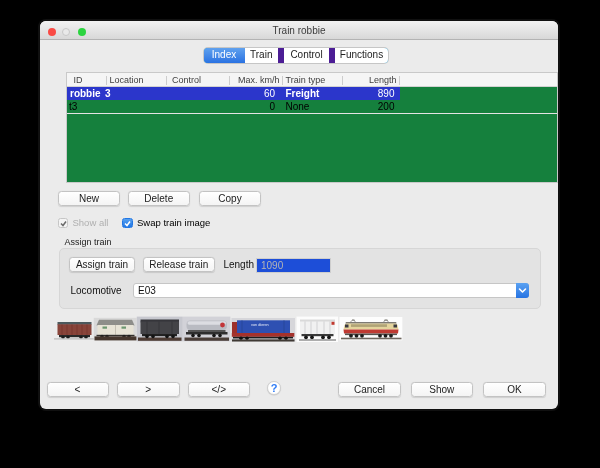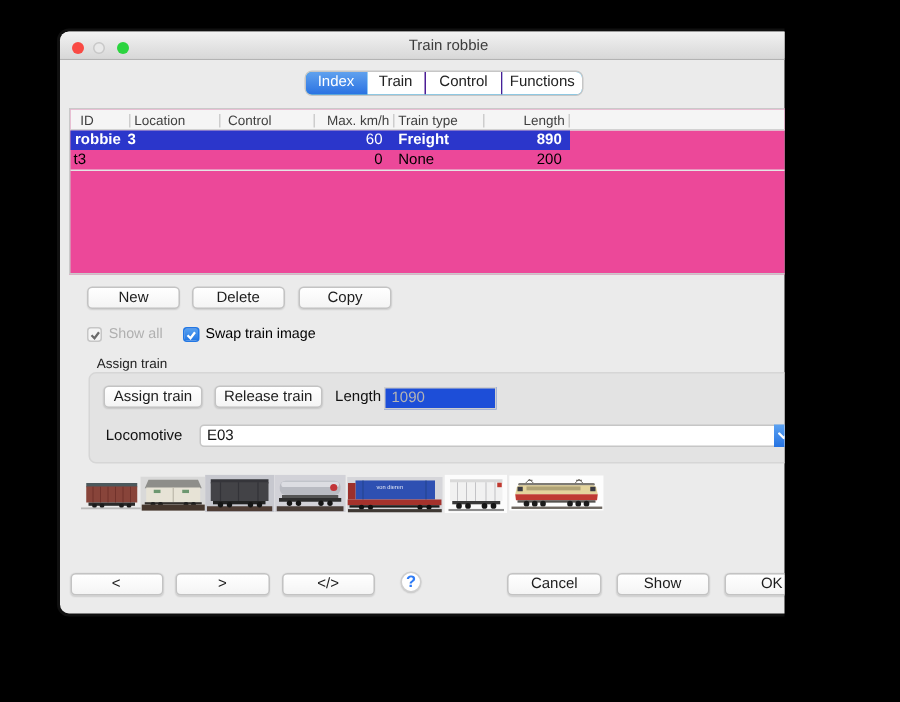--- a/index.html
+++ b/index.html
@@ -1,30 +1,30 @@
 <!DOCTYPE html>
 <html><head>
 <meta charset="utf-8">
 <style>
   html,body{margin:0;padding:0;background:#000;}
   *{box-sizing:border-box;font-family:"Liberation Sans",sans-serif;}
-  #stage{position:relative;width:523px;height:468px;background:#000;overflow:hidden;}
+  #stage{position:relative;width:600px;height:468px;background:#000;overflow:hidden;}
   #win{position:absolute;left:40px;top:21px;width:518px;height:388px;background:#ebebeb;border-radius:6px;box-shadow:0 0 0 2px #101010,0 2px 3px 2px #000;}
   .abs{position:absolute;}
   
   #titlebar{left:0;top:0;width:518px;height:18.5px;border-radius:6px 6px 0 0;background:linear-gradient(#f2f2f2,#d8d8d8);border-bottom:1px solid #b3b3b3;}
   .light{width:8px;height:8px;border-radius:50%;top:6.5px;}
   #title{width:518px;text-align:center;top:4px;font-size:10px;color:#3c3c3c;}
   
   #tabs{left:163.5px;top:27px;height:14.5px;display:flex;border-radius:4px;box-shadow:0 0 0 1px #c6c6c6;overflow:hidden;background:#0ea5e9;}
-  .tab{height:14.5px;line-height:14px;font-size:10px;text-align:center;color:#222;background:#fff;border-right:1px solid #4c1d95;}
+  .tab{height:14.5px;line-height:14px;font-size:10px;text-align:center;color:#222;background:#fff;border-right:6px solid #4c1d95;}
   .tab:last-child{border-right:none;}
   .tab.sel{background:linear-gradient(#60a1ee,#2a72e2);color:#fff;border-right:none;}
   
-  #table{left:6px;top:51px;width:492px;height:110.5px;background:#ec4899;border:1px solid #c9c9c9;}
+  #table{left:26px;top:51px;width:492px;height:110.5px;background:#15803d;border:1px solid #c9c9c9;}
   #thead{left:0;top:0;width:490px;height:13.5px;background:#f5f5f5;border-bottom:1px solid #d2d2d2;}
   .hcell{top:2px;font-size:9px;color:#3f3f3f;white-space:nowrap;}
   .htick{top:2.5px;width:1px;height:9px;background:#cdcdcd;}
   .row{left:0;width:490px;height:13.7px;font-size:10px;padding-left:16px;}
   .cell{top:1px;white-space:nowrap;}
   
   .btn{background:linear-gradient(#ffffff,#f4f4f4);border:1px solid #c3c3c3;border-radius:3.5px;font-size:10px;color:#1c1c1c;text-align:center;line-height:13px;height:15px;box-shadow:0 0.5px 1px rgba(0,0,0,0.12);}
   
   .cb{width:10.5px;height:10.5px;border-radius:2.5px;}
   .cb.gray{background:#f4f4f4;border:1px solid #c6c6c6;}
@@ -69,21 +69,21 @@
         <div class="abs htick" style="left:274.5px;"></div>
         <div class="abs hcell" style="right:160.5px;">Length</div>
         <div class="abs htick" style="left:332px;"></div>
       </div>
       <div class="abs row" style="top:13.5px;height:13.8px;">
         <div class="abs" style="left:0;top:0;width:333px;height:13.8px;background:#2b36cb;"></div>
         <div class="abs cell" style="left:3px;color:#fff;font-weight:bold;">robbie</div>
         <div class="abs cell" style="left:38px;color:#fff;font-weight:bold;">3</div>
         <div class="abs cell" style="right:282px;color:#fff;font-weight:normal;">60</div>
         <div class="abs cell" style="left:218.5px;color:#fff;font-weight:bold;">Freight</div>
-        <div class="abs cell" style="right:162.5px;color:#fff;font-weight:bold;">890</div>
+        <div class="abs cell" style="right:162.5px;color:#fff;font-weight:normal;">890</div>
       </div>
       <div class="abs row" style="top:27.3px;height:13.5px;border-bottom:1px solid #e4e4e4;color:#000;">
         <div class="abs cell" style="left:2px;">t3</div>
         <div class="abs cell" style="right:282px;">0</div>
         <div class="abs cell" style="left:218.5px;">None</div>
         <div class="abs cell" style="right:162.5px;">200</div>
       </div>
     </div>
 
     <div class="abs btn" style="left:18px;top:170px;width:62px;">New</div>

